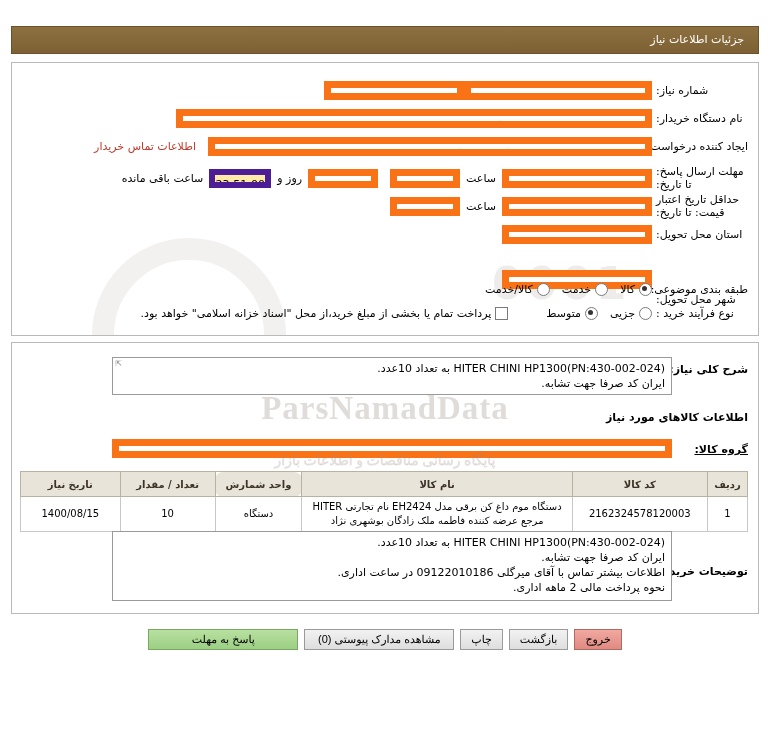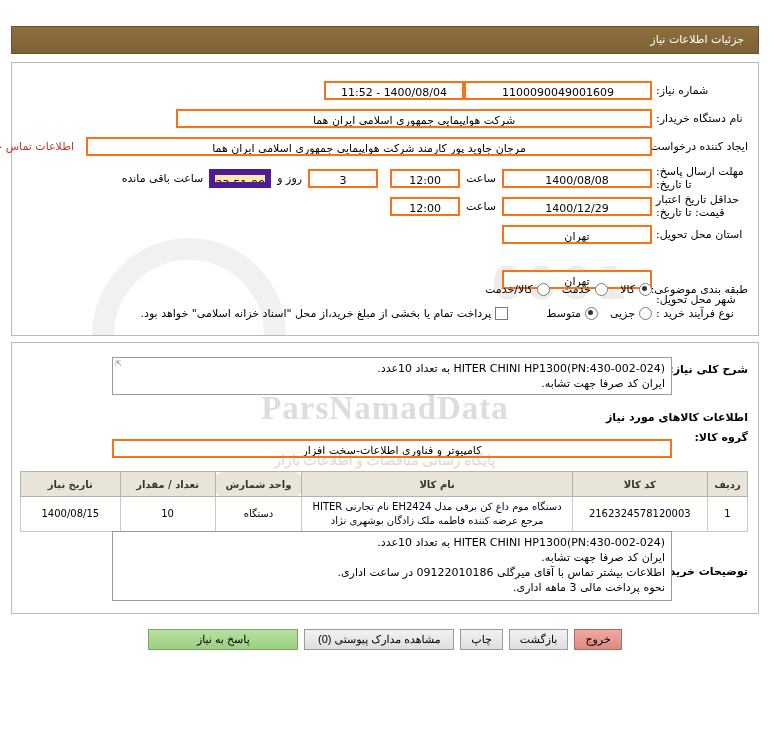--- a/index.html
+++ b/index.html
@@ -109,21 +109,21 @@
     direction: rtl;
   }
   .lbl {
     font-size: 11px;
     color: #000;
     text-align: left;
     white-space: nowrap;
     padding-left: 4px;
   }
   .field {
-    border: 2px solid #f97316;
+    border: 7px solid #f97316;
     background: #ffffff;
     height: 19px;
     line-height: 19px;
     font-size: 11px;
     color: #000;
     text-align: center;
     box-sizing: border-box;
     overflow: hidden;
     white-space: nowrap;
   }
@@ -286,21 +286,21 @@
       <div class="field" style="width:140px;">1400/08/04 - 11:52</div>
     </div>
 
     <div class="row" style="top:46px; right:10px;">
       <div class="lbl" style="width:92px;">نام دستگاه خریدار:</div>
       <div class="field" style="width:476px;">شرکت هواپیمایی جمهوری اسلامی ایران هما</div>
     </div>
 
     <div class="row" style="top:74px; right:10px;">
       <div class="lbl" style="width:92px;">ایجاد کننده درخواست:</div>
-      <div class="field" style="width:566px;">مرجان جاوید پور کارمند شرکت هواپیمایی جمهوری اسلامی ایران هما</div>
+      <div class="field" style="width:444px;">مرجان جاوید پور کارمند شرکت هواپیمایی جمهوری اسلامی ایران هما</div>
       <a class="link" style="margin-right:12px;">اطلاعات تماس خریدار</a>
     </div>
 
     <div class="row" style="top:102px; right:10px;">
       <div class="lbl" style="width:92px; line-height:13px; white-space:normal;">مهلت ارسال پاسخ: تا تاریخ:</div>
       <div class="field" style="width:150px;">1400/08/08</div>
       <div class="lbl" style="padding:0 6px;">ساعت</div>
       <div class="field" style="width:70px;">12:00</div>
       <div class="field" style="width:70px; margin-right:12px;">3</div>
       <div class="lbl" style="padding:0 6px;">روز و</div>
@@ -363,21 +363,21 @@
 
     <div class="section-title" style="top:20px; right:10px;">شرح کلی نیاز:</div>
     <div class="ta" style="position:absolute; top:14px; right:86px; width:560px; height:38px;">
       <span class="resize">⇱</span>
       <div>HITER CHINI HP1300(PN:430-002-024) به تعداد 10عدد.</div>
       <div>ایران کد صرفا جهت تشابه.</div>
     </div>
 
     <div class="section-title" style="top:68px; right:10px;">اطلاعات کالاهای مورد نیاز</div>
 
-    <div class="section-title" style="top:88px; right:10px;">گروه کالا:</div>
+    <div class="section-title" style="top:100px; right:10px;text-decoration:underline;">گروه کالا:</div>
     <div class="field" style="position:absolute; top:96px; right:86px; width:560px;">کامپیوتر و فناوری اطلاعات-سخت افزار</div>
 
     <table class="grid" style="top:128px; right:10px; width:728px;">
       <thead>
         <tr>
           <th style="width:32px;">ردیف</th>
           <th style="width:130px;">کد کالا</th>
           <th style="width:300px;">نام کالا</th>
           <th style="width:80px;border-radius:8px;">واحد شمارش</th>
           <th style="width:90px;">تعداد / مقدار</th>
@@ -397,31 +397,31 @@
           <td>1400/08/15</td>
         </tr>
       </tbody>
     </table>
 
     <div class="section-title" style="top:222px; right:10px;">توضیحات خریدار:</div>
     <div class="ta" style="position:absolute; top:188px; right:86px; width:560px; height:70px;">
       <div>HITER CHINI HP1300(PN:430-002-024) به تعداد 10عدد.</div>
       <div>ایران کد صرفا جهت تشابه.</div>
       <div>اطلاعات بیشتر تماس با آقای میرگلی 09122010186 در ساعت اداری.</div>
-      <div>نحوه پرداخت مالی 3 ماهه اداری.</div>
+      <div>نحوه پرداخت مالی 2 ماهه اداری.</div>
     </div>
 
   </div>
 
   <div class="wm">
     <div class="wm-text wm-main">ParsNamadData</div>
     <div class="wm-text wm-sub1">پایگاه رسانی مناقصات و اطلاعات بازار</div>
   </div>
 
   <div class="btnbar">
-    <button class="btn green wide">پاسخ به نیاز</button>
+    <button class="btn green wide">پاسخ به مهلت</button>
     <button class="btn grey wide">مشاهده مدارک پیوستی (0)</button>
     <button class="btn grey">چاپ</button>
     <button class="btn grey">بازگشت</button>
     <button class="btn red">خروج</button>
   </div>
 
 </div>
 
 </body></html>

